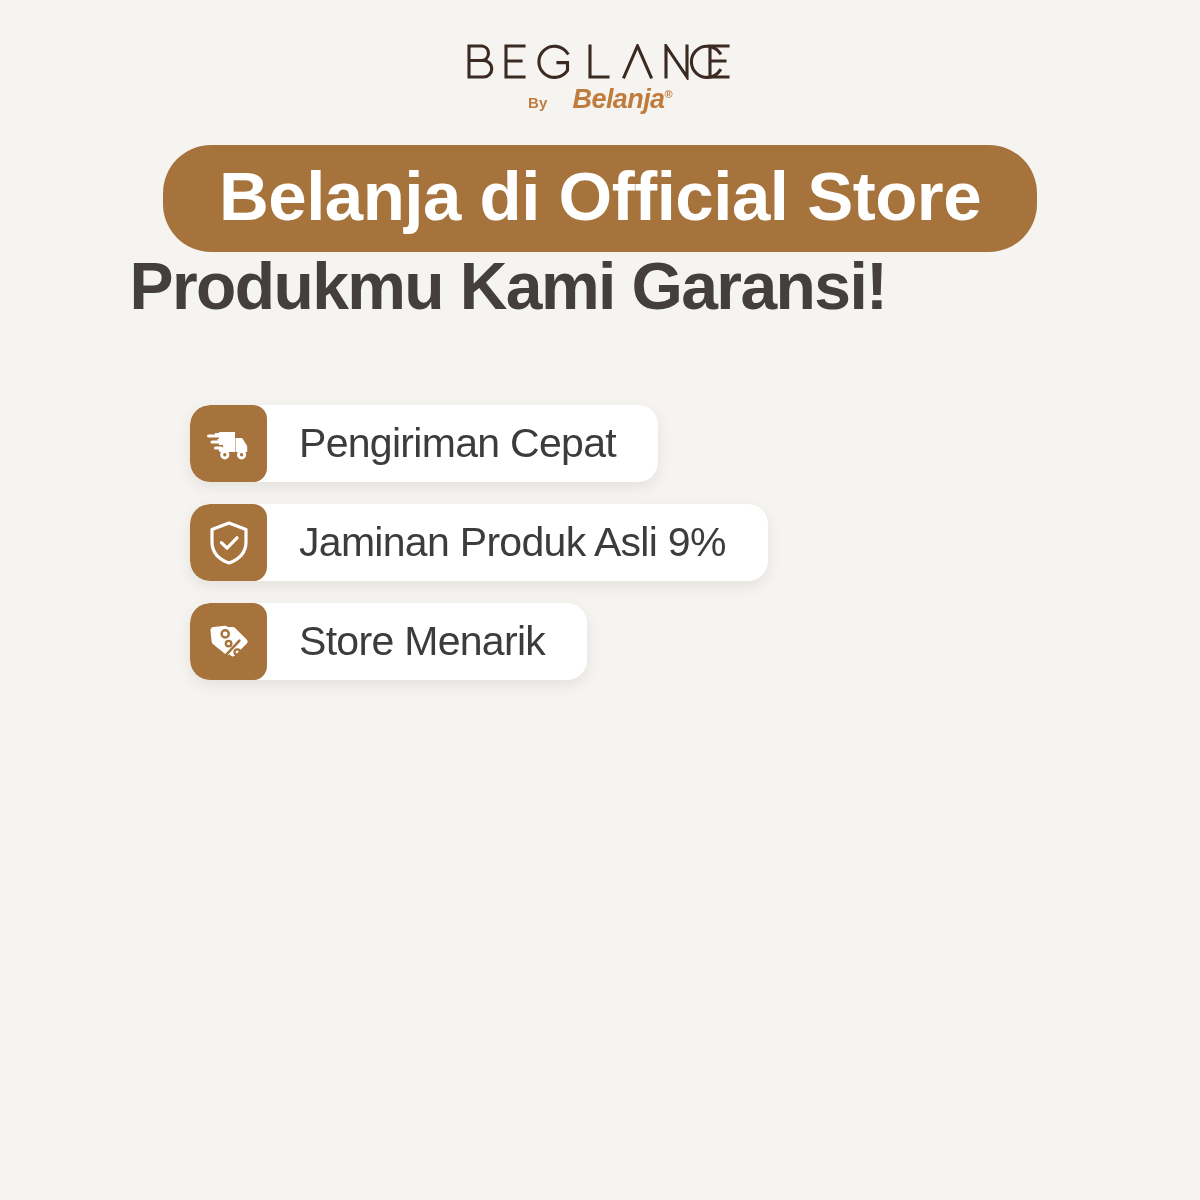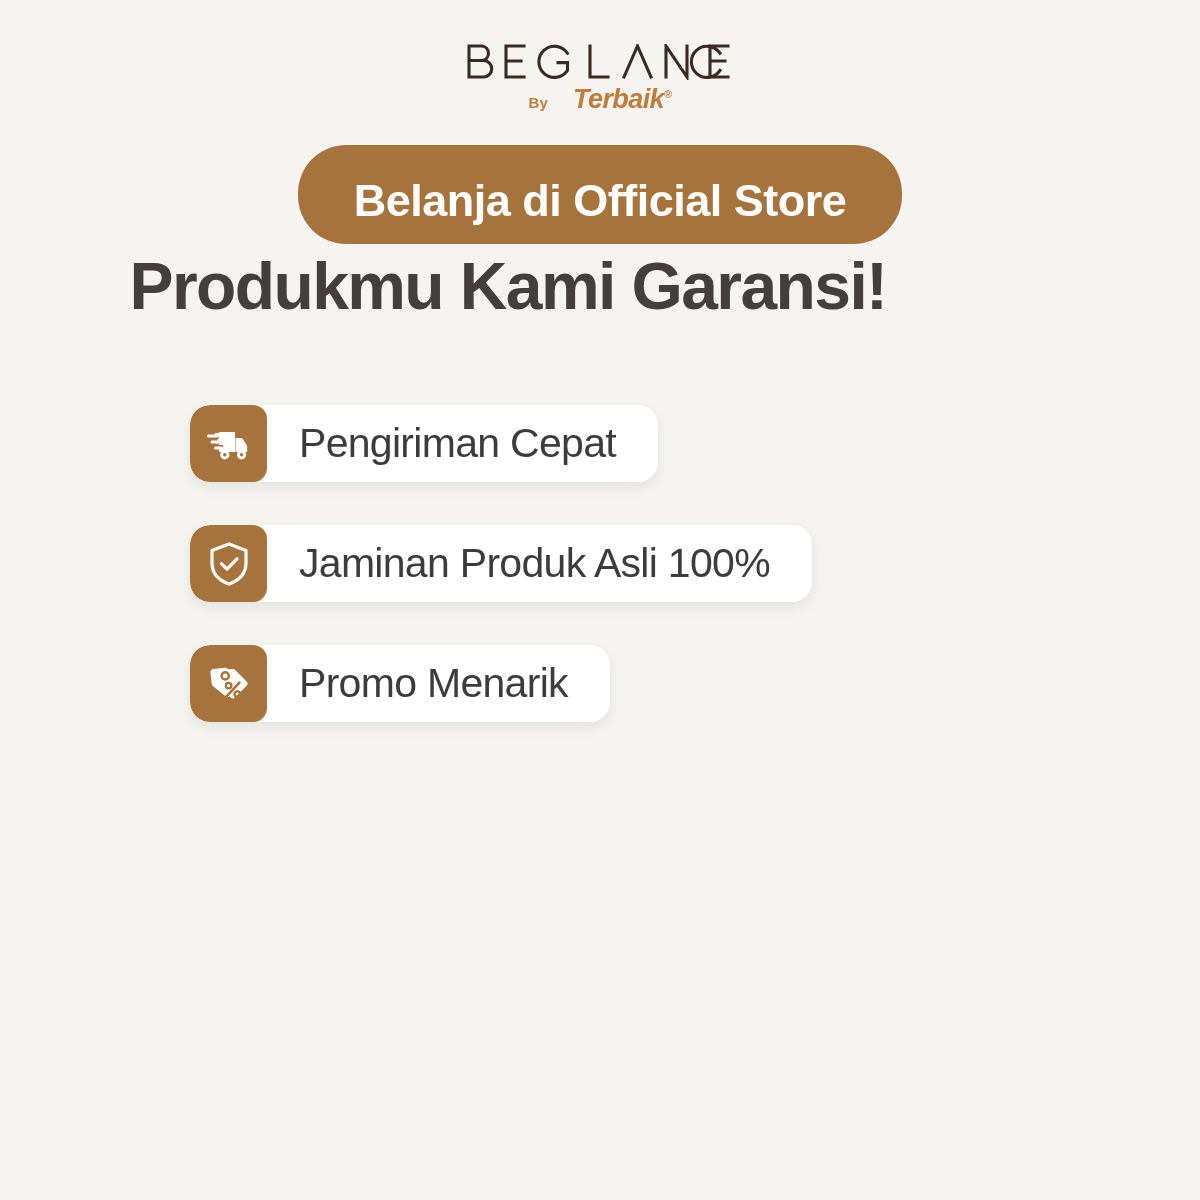--- a/index.html
+++ b/index.html
@@ -63,24 +63,24 @@
     top: 145px;
     left: 0;
     width: 1200px;
     display: flex;
     justify-content: center;
   }
   .pill {
     background: #A6733C;
     color: #FFFFFF;
     border-radius: 48px;
-    padding: 33px 56px 21px 56px;
-    font-family: "Liberation Sans", sans-serif;
-    font-weight: bold;
-    font-size: 45px;
+    padding: 17px 56px 21px 56px;
+    font-family: "Liberation Sans", sans-serif;
+    font-weight: bold;
+    font-size: 69px;
     line-height: 1.0;
     letter-spacing: -0.5px;
     white-space: nowrap;
   }
 
   
   .headline {
     position: absolute;
     top: 253px;
     left: 0;
@@ -95,21 +95,21 @@
     white-space: nowrap;
   }
 
   
   .features {
     position: absolute;
     top: 405px;
     left: 190px;
     display: flex;
     flex-direction: column;
-    gap: 43px;
+    gap: 22px;
   }
   .feature-row {
     display: flex;
     align-items: stretch;
     background: #FFFFFF;
     border-radius: 20px;
     box-shadow: 0 5px 13px rgba(120, 105, 90, 0.13);
     width: max-content;
     overflow: hidden;
   }
@@ -157,21 +157,21 @@
 
       <path d="M200 33 L200 2 L221 33 L221 2"></path>
 
       <path d="M254 9.2 A15.6 15.6 0 1 0 254 26.4"></path>
 
       <path d="M247 2 L247 33 M247 2 L265 2 M247 17 L262 17 M247 33 L265 33" transform="translate(-3,0)"></path>
     </g>
   </svg>
   <div class="brand-sub">
     <span class="brand-by">By</span>
-    <span class="brand-kintakun"><span>Terbaik</span><span class="brand-reg">®</span></span>
+    <span class="brand-kintakun"><span>Belanja</span><span class="brand-reg">®</span></span>
   </div>
 </div>
 
 <div class="pill-wrap">
   <div class="pill">Belanja di Official Store</div>
 </div>
 
 <div class="headline">Produkmu Kami Garansi!</div>
 
 <div class="features">
@@ -197,36 +197,36 @@
     <div class="feature-label">Pengiriman Cepat</div>
   </div>
 
   <div class="feature-row">
     <div class="feature-icon">
       <svg width="42" height="46" viewBox="0 0 42 46">
         <path d="M21 3 L38 9.6 v12.3 c0 10.3 -7.1 17.4 -17 21.1 c-9.9 -3.7 -17 -10.8 -17 -21.1 V9.6 Z" fill="none" stroke="#FFFFFF" stroke-width="3.2" stroke-linejoin="round"></path>
         <path d="M13.4 22.6 l5.6 5.6 l10 -10.4" fill="none" stroke="#FFFFFF" stroke-width="3.2" stroke-linecap="round" stroke-linejoin="round"></path>
       </svg>
     </div>
-    <div class="feature-label">Jaminan Produk Asli 100%</div>
+    <div class="feature-label">Jaminan Produk Asli 9%</div>
   </div>
 
 
   <div class="feature-row">
     <div class="feature-icon">
       <svg width="46" height="46" viewBox="0 0 46 46">
 
         <path d="M13.5 5.5 L25 5.5 a3 3 0 0 1 2.1 0.9 L38.5 18 a3 3 0 0 1 0 4.2 L26.8 33.9 a3 3 0 0 1 -4.2 0 L11 22.3 a3 3 0 0 1 -0.9 -2.1 L10.1 8.6 a3.1 3.1 0 0 1 3.4 -3.1 Z" fill="#FFFFFF" transform="translate(-4.5,1.5) rotate(-6 23 20)"></path>
 
         <path d="M15.5 8 L27 8 a3 3 0 0 1 2.1 0.9 L40.6 20.5 a3 3 0 0 1 0 4.2 L28.9 36.4 a3 3 0 0 1 -4.2 0 L13.1 24.8 a3 3 0 0 1 -0.9 -2.1 L12.2 11.1 a3.1 3.1 0 0 1 3.3 -3.1 Z" fill="#FFFFFF"></path>
 
         <circle cx="19.2" cy="14.9" r="3.6" fill="none" stroke="#A6733C" stroke-width="2.4"></circle>
 
         <circle cx="22.6" cy="24.6" r="2.8" fill="none" stroke="#A6733C" stroke-width="2.3"></circle>
         <circle cx="31.3" cy="33.1" r="2.8" fill="none" stroke="#A6733C" stroke-width="2.3"></circle>
         <path d="M33.4 21.6 L20.6 35.4" stroke="#A6733C" stroke-width="2.5" stroke-linecap="round"></path>
       </svg>
     </div>
-    <div class="feature-label">Promo Menarik</div>
+    <div class="feature-label">Store Menarik</div>
   </div>
 
 
 </div>
 
 </body></html>

